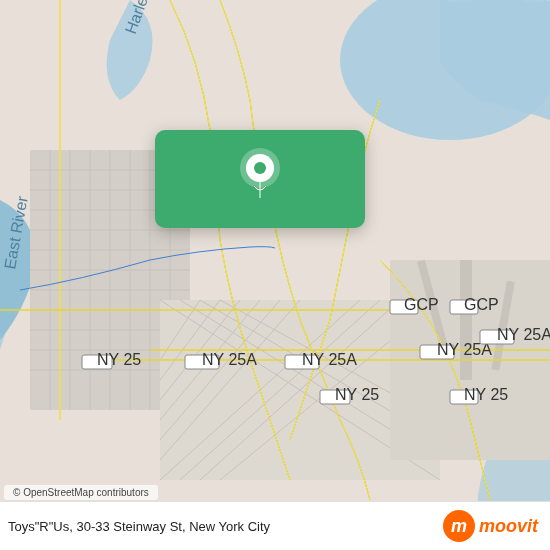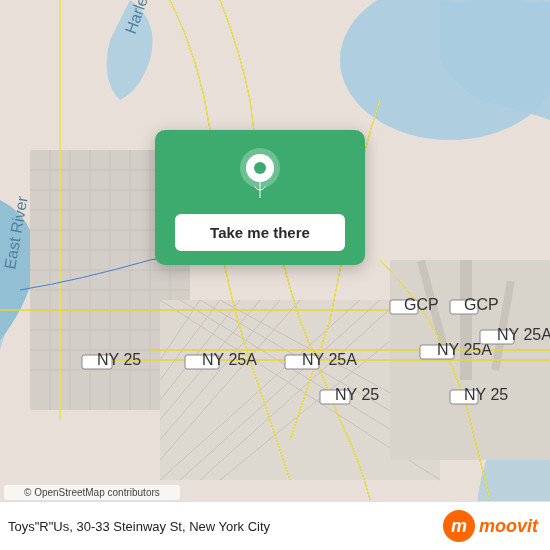--- a/index.html
+++ b/index.html
@@ -102,21 +102,21 @@
       font-style: italic;
     }
 
     #copyright-text {
       position: absolute;
       bottom: 50px;
       left: 4px;
       font-size: 10px;
       color: #444;
       background: rgba(255,255,255,0.7);
-      padding: 2px 20px;
+      padding: 2px 9px;
       border-radius: 3px;
       z-index: 15;
     }
 
     #moovit-word {
       font-size: 18px;
       font-weight: 700;
       color: #ff6600;
       font-style: italic;
     }
@@ -248,21 +248,20 @@
   <div id="location-card">
     <div id="pin-icon-wrap">
       <svg width="44" height="52" viewBox="0 0 44 52">
         <circle cx="22" cy="20" r="20" fill="white" opacity="0.25"></circle>
         <circle cx="22" cy="20" r="14" fill="white"></circle>
         <circle cx="22" cy="20" r="6" fill="#3dab6e"></circle>
         <path d="M22 34 L22 50" stroke="white" strokewidth="3" strokelinecap="round"></path>
         <path d="M16 38 Q22 46 28 38" stroke="white" strokewidth="2.5" fill="none" strokelinecap="round"></path>
       </svg>
     </div>
-    <button id="take-me-there-btn">Take me there</button>
   </div>
 
   <div id="copyright-text">© OpenStreetMap contributors</div>
 
   <div id="bottom-bar">
     <span id="location-text">Toys"R"Us, 30-33 Steinway St, New York City</span>
     <div id="moovit-logo">
       <div id="moovit-m">m</div>
       <span id="moovit-word">moovit</span>
     </div>

